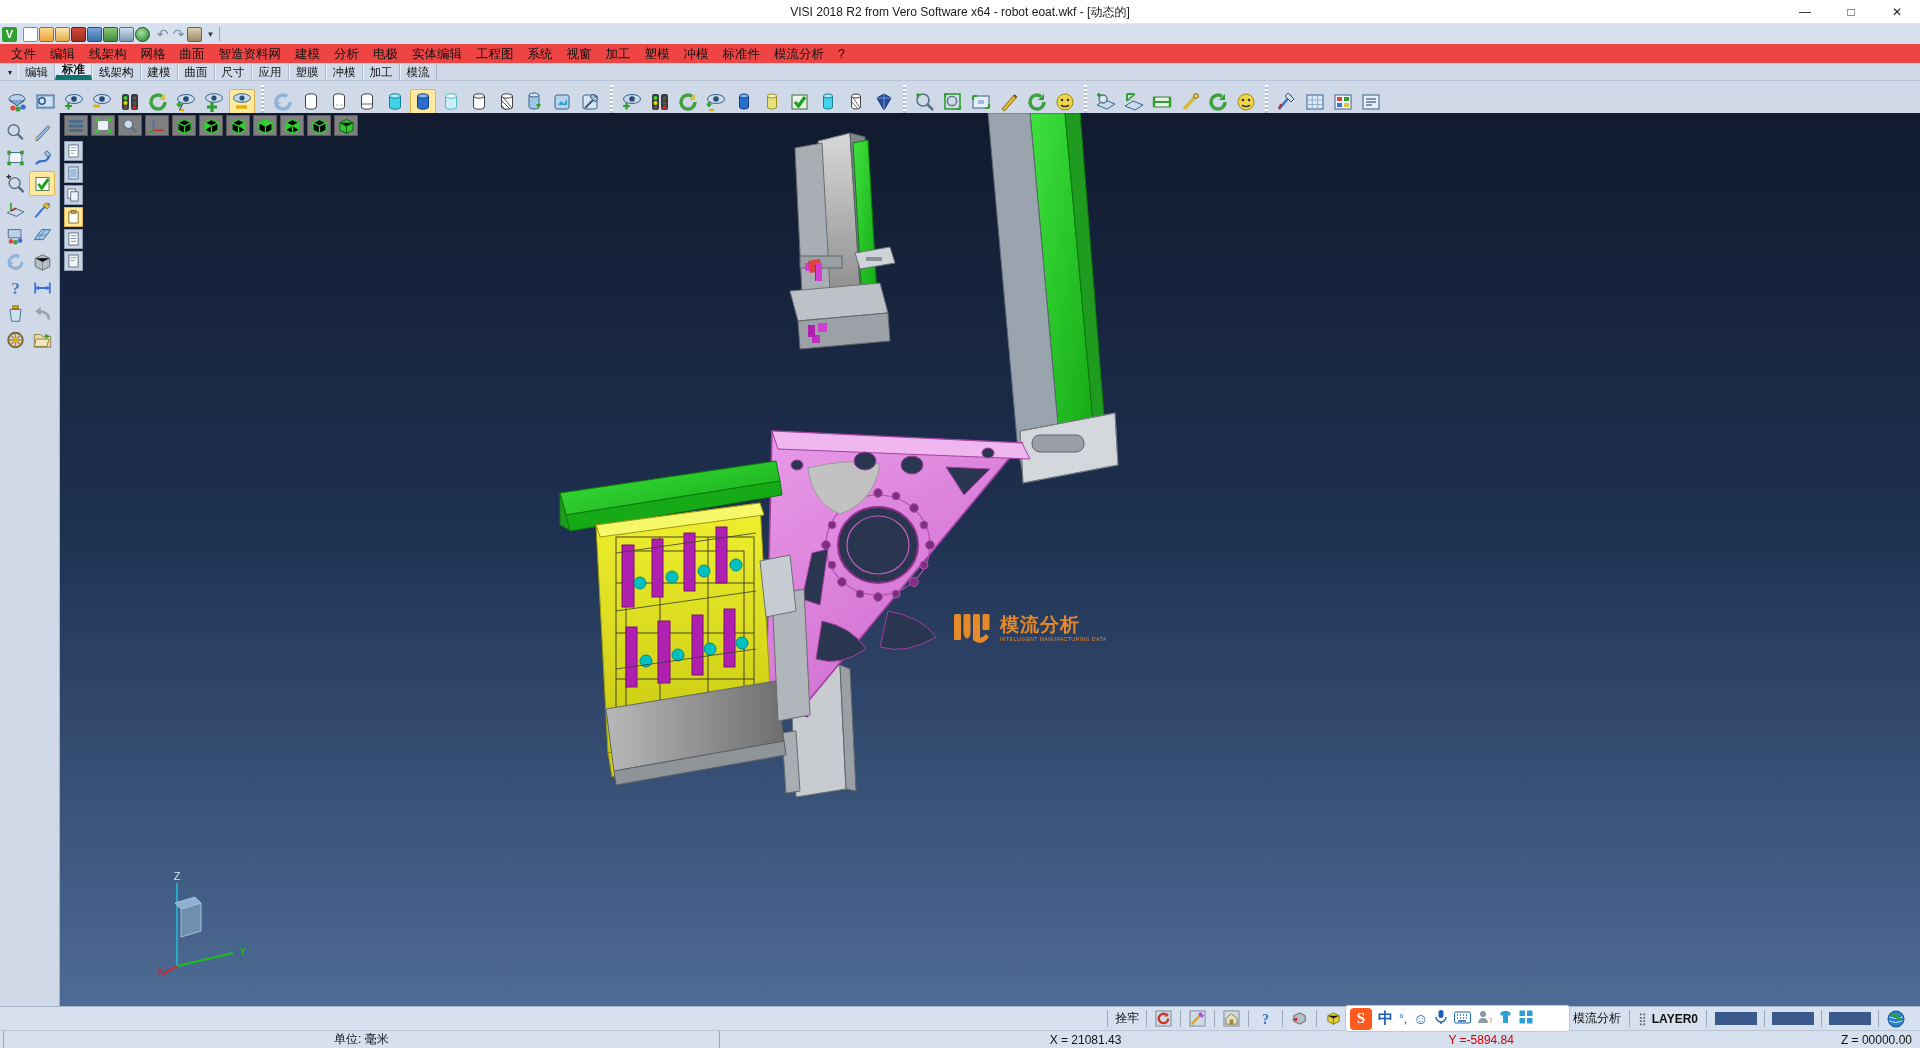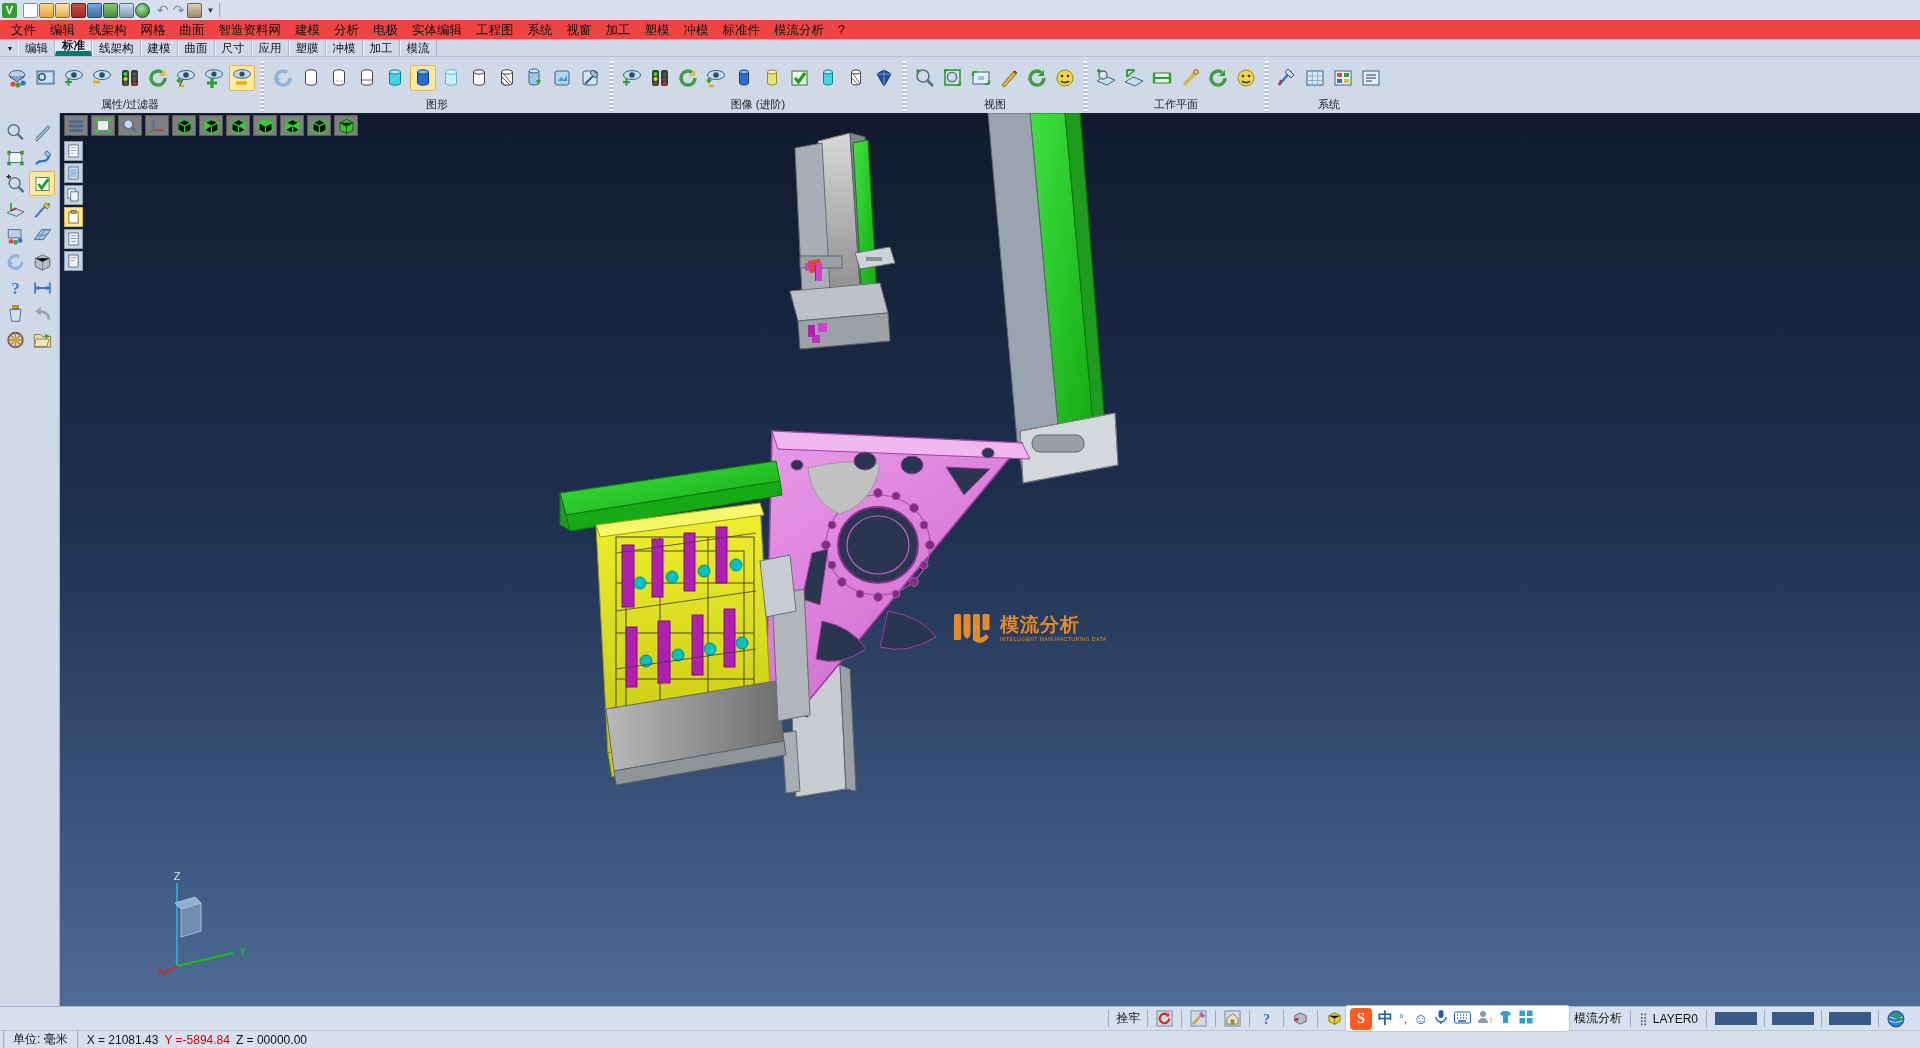--- a/index.html
+++ b/index.html
@@ -136,41 +136,49 @@
     background: #d6e0ef; border-top: 1px solid #a8b5c8;
     display: flex; align-items: center; font-size: 12px; color: #111;
   }
   .sb-left { flex: 1; display: flex; align-items: center; padding-left: 4px; }
   .sb-sec { display: flex; align-items: center; padding: 0 5px; gap: 4px; }
   .sb-div { width: 1px; height: 17px; background: #9aa7ba; margin: 0 3px; }
   .sb-ico { width: 19px; height: 19px; display: flex; align-items: center; justify-content: center; }
   .sb-chip { width: 42px; height: 13px; background: #3b5a8c; display:inline-block; }
   .coordline {
     position: absolute; left: 0; right: 0; bottom: 0; height: 18px;
-    background: #d6e0ef; display: flex; align-items: center; justify-content: flex-start;
+    background: #d6e0ef; display: flex; align-items: center; justify-content: space-between;
     font-size: 12px; color: #111; padding-right: 8px; gap: 6px;
     border-top: 1px solid #b9c4d4;
   }
   .coordline .xv { color: #111; }
   .coordline .yv { color: #d00000; }
   .ime {
     position: absolute; left: 1345px; bottom: 16px; width: 225px; height: 27px;
     background: #ffffff; border: 1px solid #c6c6c6; border-radius: 3px;
     display: flex; align-items: center; gap: 6px; padding: 0 4px; z-index: 60;
     font-size: 13px; color: #1a5fb4;
   }
   .sg { width: 22px; height: 22px; background: #ff5a1f; border-radius: 4px; color:#fff;
         display:flex; align-items:center; justify-content:center; font-weight:bold; font-size:15px;
         font-family: "Liberation Serif", serif; }
 </style>
 </head>
 <body>
 
 <div id="app">
 
+  <div class="titlebar">
+    <div class="title">VISI 2018 R2 from Vero Software x64 - robot eoat.wkf - [动态的]</div>
+    <div class="winbtns">
+      <div class="winbtn">—</div>
+      <div class="winbtn">□</div>
+      <div class="winbtn close">✕</div>
+    </div>
+  </div>
 
   <div class="iconstrip">
     <span class="vicon" style="background:#2fa02f;color:#fff;font-size:11px;text-align:center;line-height:15px;font-weight:bold;">V</span>
     <span style="width:4px"></span>
     <span class="vicon" style="background:#fff;border:1px solid #8c8c8c;"></span>
     <span class="vicon" style="background:linear-gradient(#ffd98a,#e8a33d);border:1px solid #a07020;"></span>
     <span class="vicon" style="background:linear-gradient(#ffe9b0,#dfa94a);border:1px solid #a07020;"></span>
     <span class="vicon" style="background:linear-gradient(#d14a3c,#9e2b20);border:1px solid #6d1a12;"></span>
     <span class="vicon" style="background:linear-gradient(#7aa8d8,#3a6fa8);border:1px solid #2a4f78;"></span>
     <span class="vicon" style="background:linear-gradient(#8dc87a,#3d8a3d);border:1px solid #2a5f2a;"></span>
@@ -1082,21 +1090,21 @@
       <span>绝对 WI 上视图</span>
       <span class="sb-div"></span>
     </div>
 
     <div class="sb-sec">
       <span>模流分析</span>
     </div>
     <span class="sb-div"></span>
     <div class="sb-sec">
       <span style="letter-spacing:1px;color:#666;">⣿</span>
-      <span style="font-weight:normal;">LAYER0</span>
+      <span style="font-weight:bold;">LAYER0</span>
     </div>
     <span class="sb-div"></span>
     <div class="sb-sec">
       <span class="sb-chip"></span>
       <span class="sb-div"></span>
       <span class="sb-chip"></span>
       <span class="sb-div"></span>
       <span class="sb-chip"></span>
       <span class="sb-div"></span>
       <span class="sb-ico">

